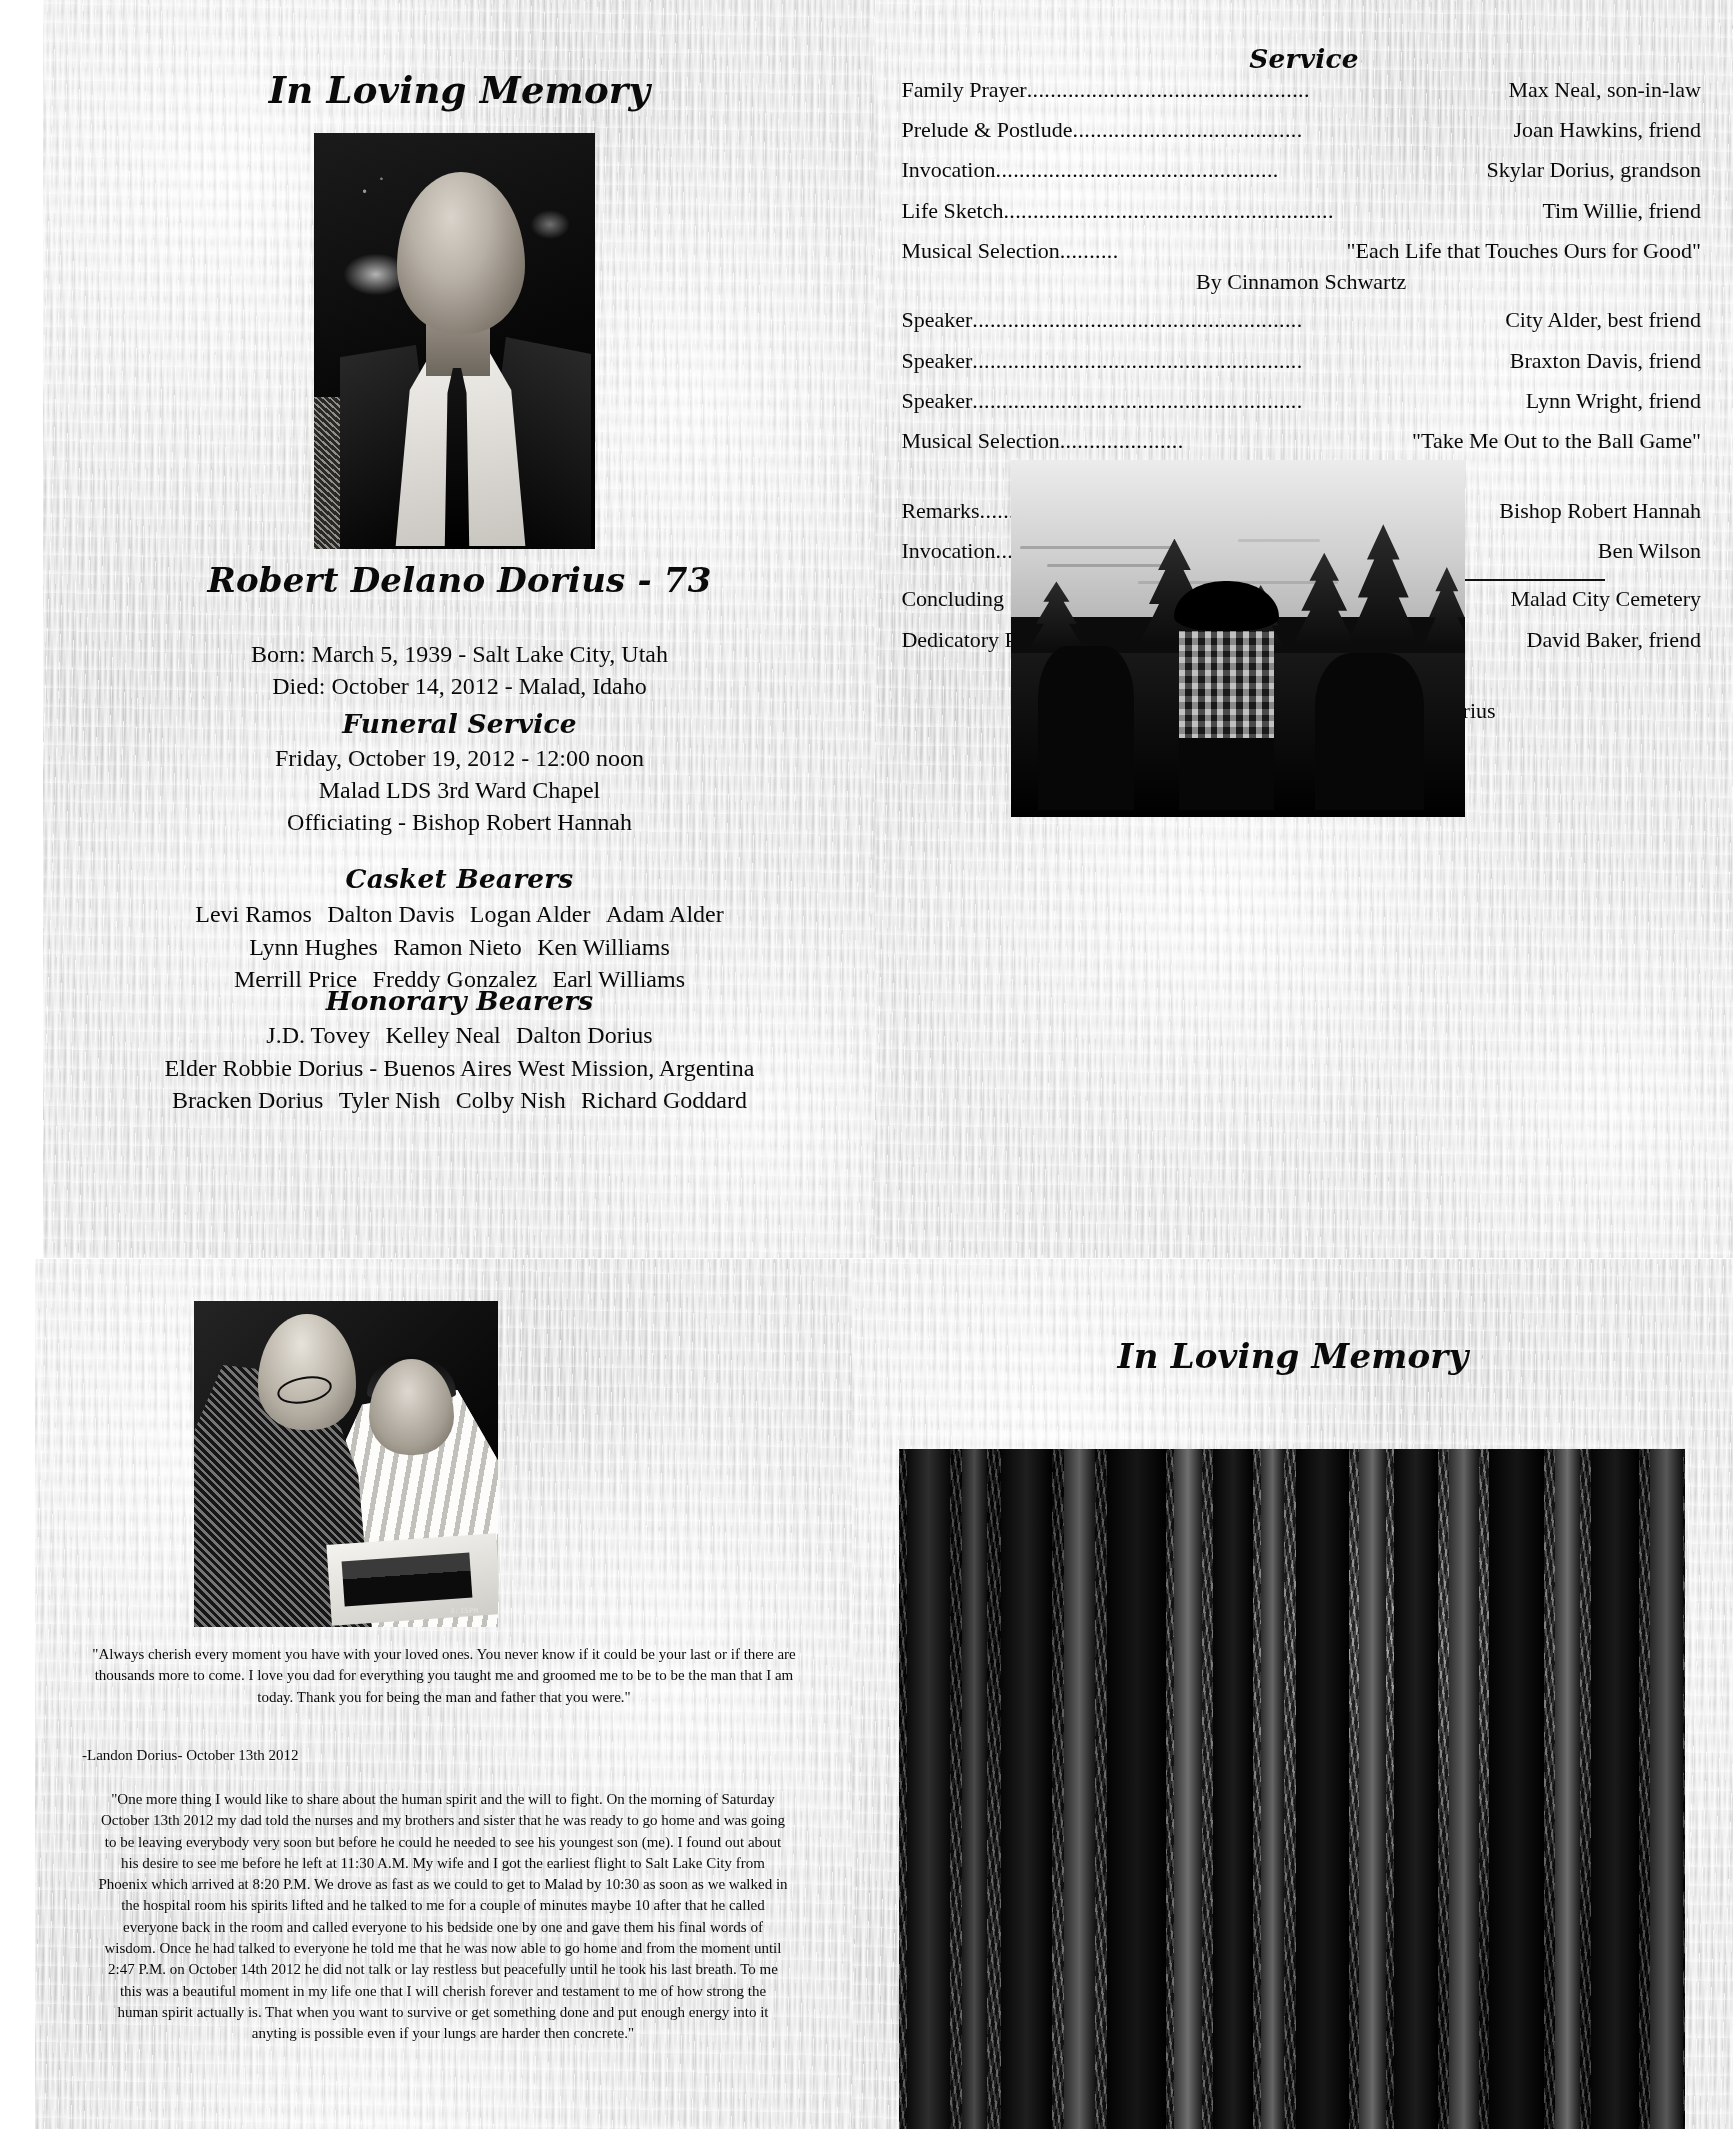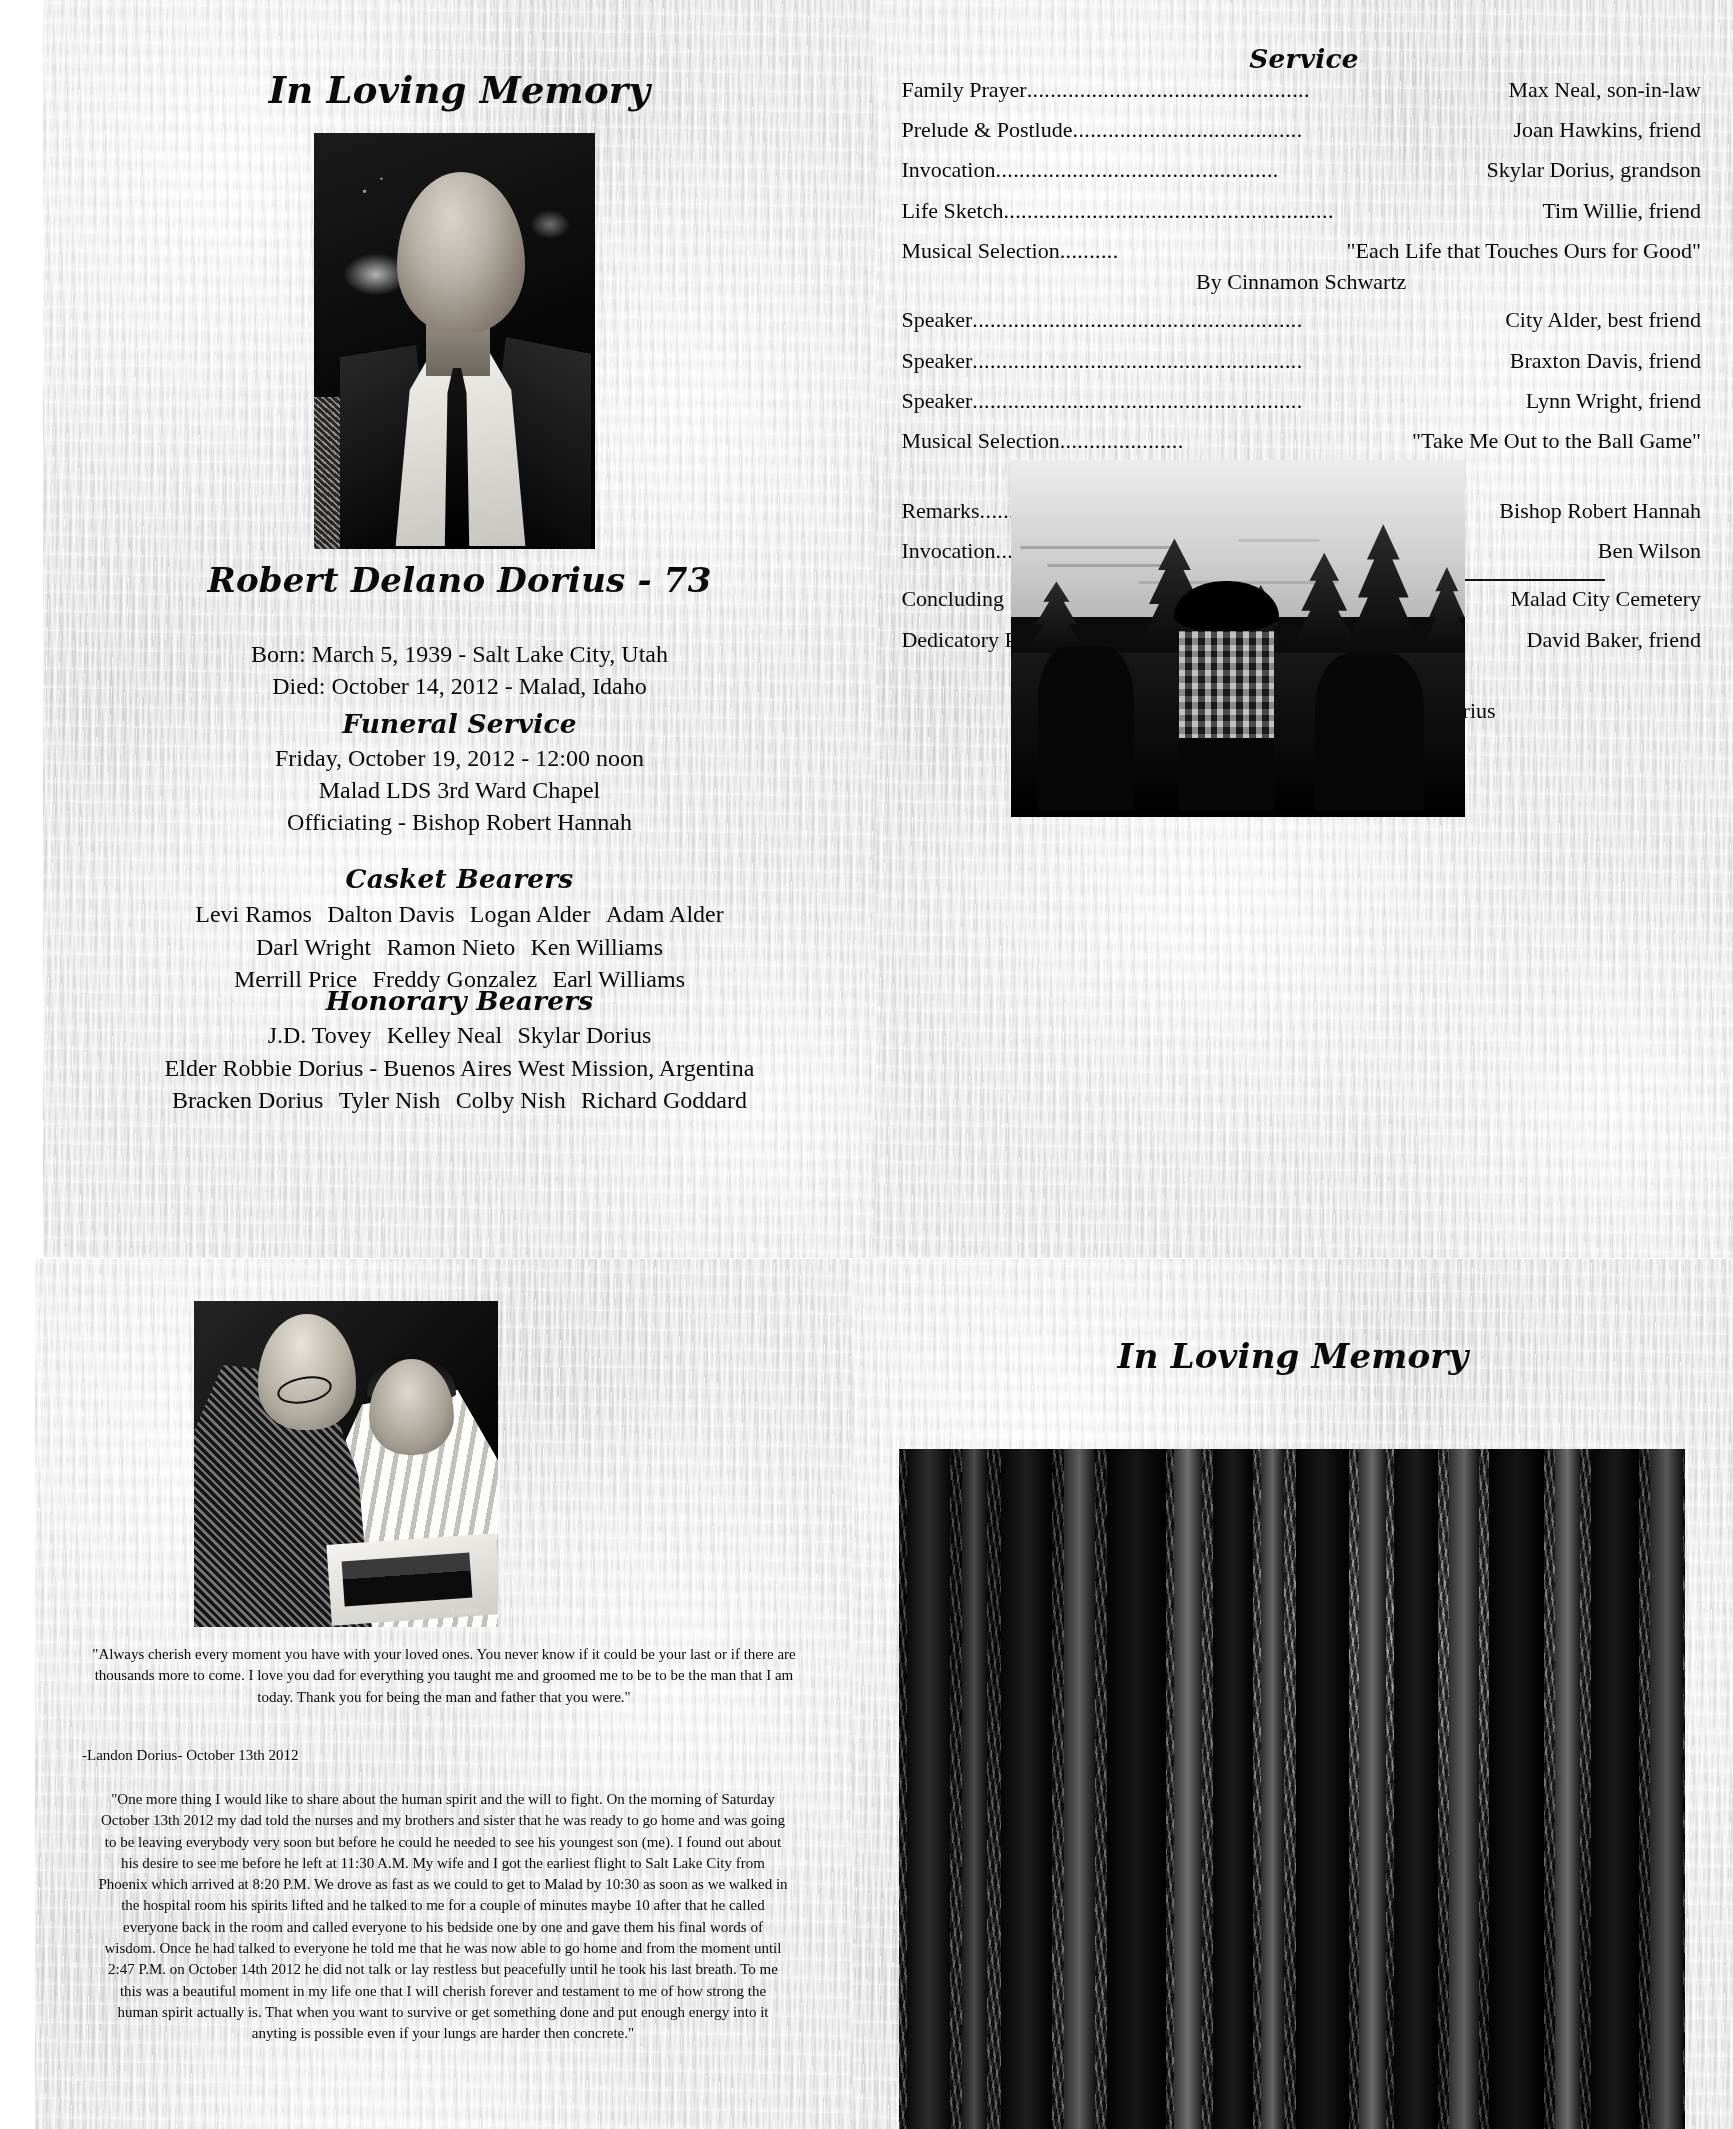--- a/index.html
+++ b/index.html
@@ -299,31 +299,31 @@
       <div>Malad LDS 3rd Ward Chapel</div>
       <div>Officiating - Bishop Robert Hannah</div>
     </div>
 
     <div class="script center" id="tl-casket-head">Casket Bearers</div>
     <div class="center" id="tl-casket">
       <div class="lrow">
         <span>Levi Ramos</span><span>Dalton Davis</span><span>Logan Alder</span><span>Adam Alder</span>
       </div>
       <div class="lrow">
-        <span>Darl Wright</span><span>Ramon Nieto</span><span>Ken Williams</span>
+        <span>Lynn Hughes</span><span>Ramon Nieto</span><span>Ken Williams</span>
       </div>
       <div class="lrow">
         <span>Merrill Price</span><span>Freddy Gonzalez</span><span>Earl Williams</span>
       </div>
     </div>
 
     <div class="script center" id="tl-honorary-head">Honorary Bearers</div>
     <div class="center" id="tl-honorary">
       <div class="lrow">
-        <span>J.D. Tovey</span><span>Kelley Neal</span><span>Skylar Dorius</span>
+        <span>J.D. Tovey</span><span>Kelley Neal</span><span>Dalton Dorius</span>
       </div>
       <div class="lrow">
         <span>Elder Robbie Dorius - Buenos Aires West Mission, Argentina</span>
       </div>
       <div class="lrow">
         <span>Bracken Dorius</span><span>Tyler Nish</span><span>Colby Nish</span><span>Richard Goddard</span>
       </div>
     </div>
   </div>
 </div>

